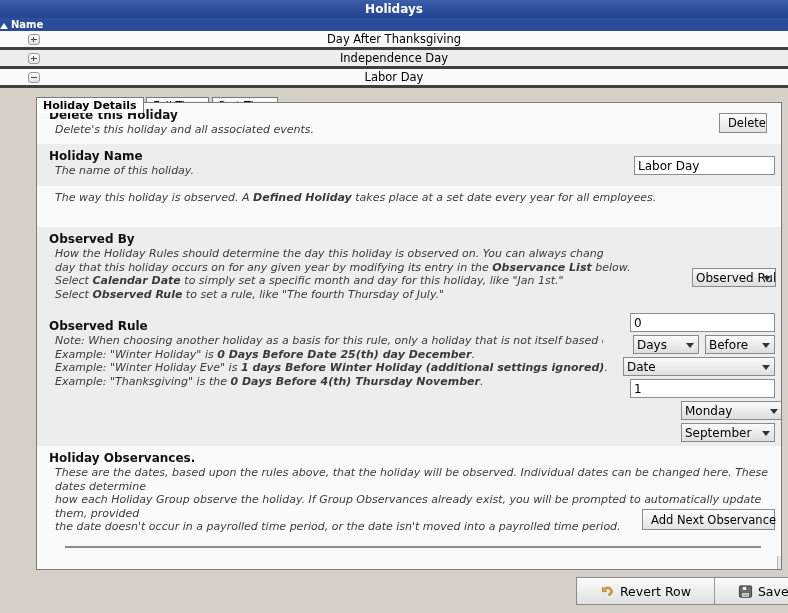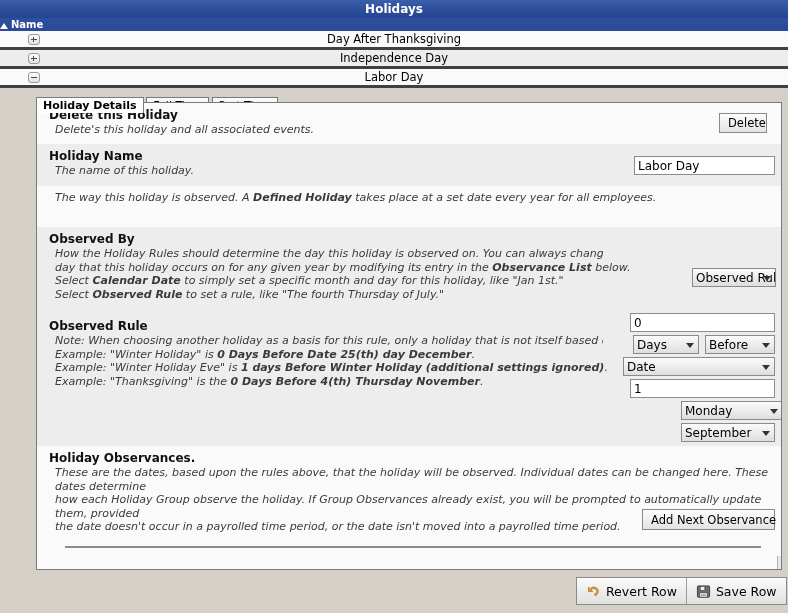--- a/index.html
+++ b/index.html
@@ -256,21 +256,21 @@
     border: 1px solid #8a8a8a;
     background: linear-gradient(to bottom, #fbfbfb 0%, #e0e0e0 100%);
     height: 26px;
     padding: 0;
     display: flex;
   }
   .tbtn {
     display: flex;
     align-items: center;
     gap: 5px;
-    padding: 0 9px;
+    padding: 0 23px;
     font-size: 12.5px;
     color: #000;
     border-right: 1px solid #9a9a9a;
     cursor: default;
     white-space: nowrap;
   }
   .tbtn:last-child { border-right: none; }
 
   .ico { width: 15px; height: 15px; flex: 0 0 15px; display:block; }
 

